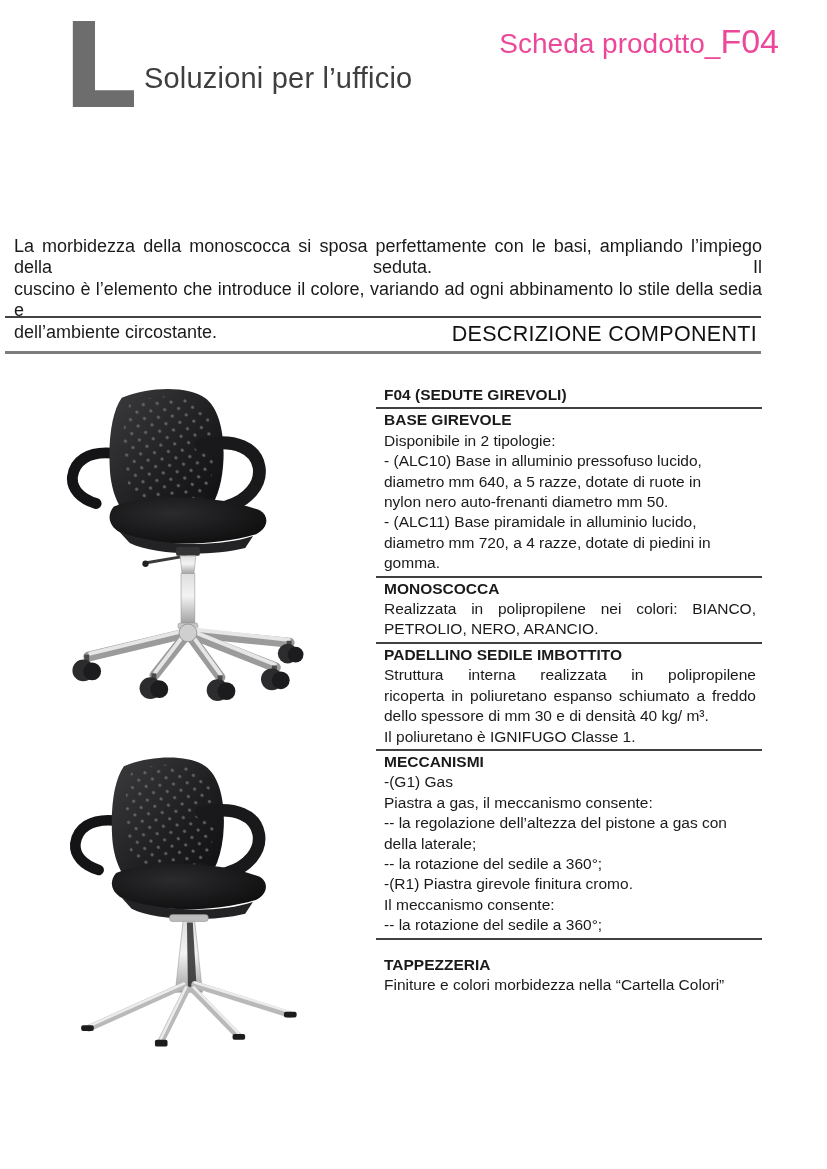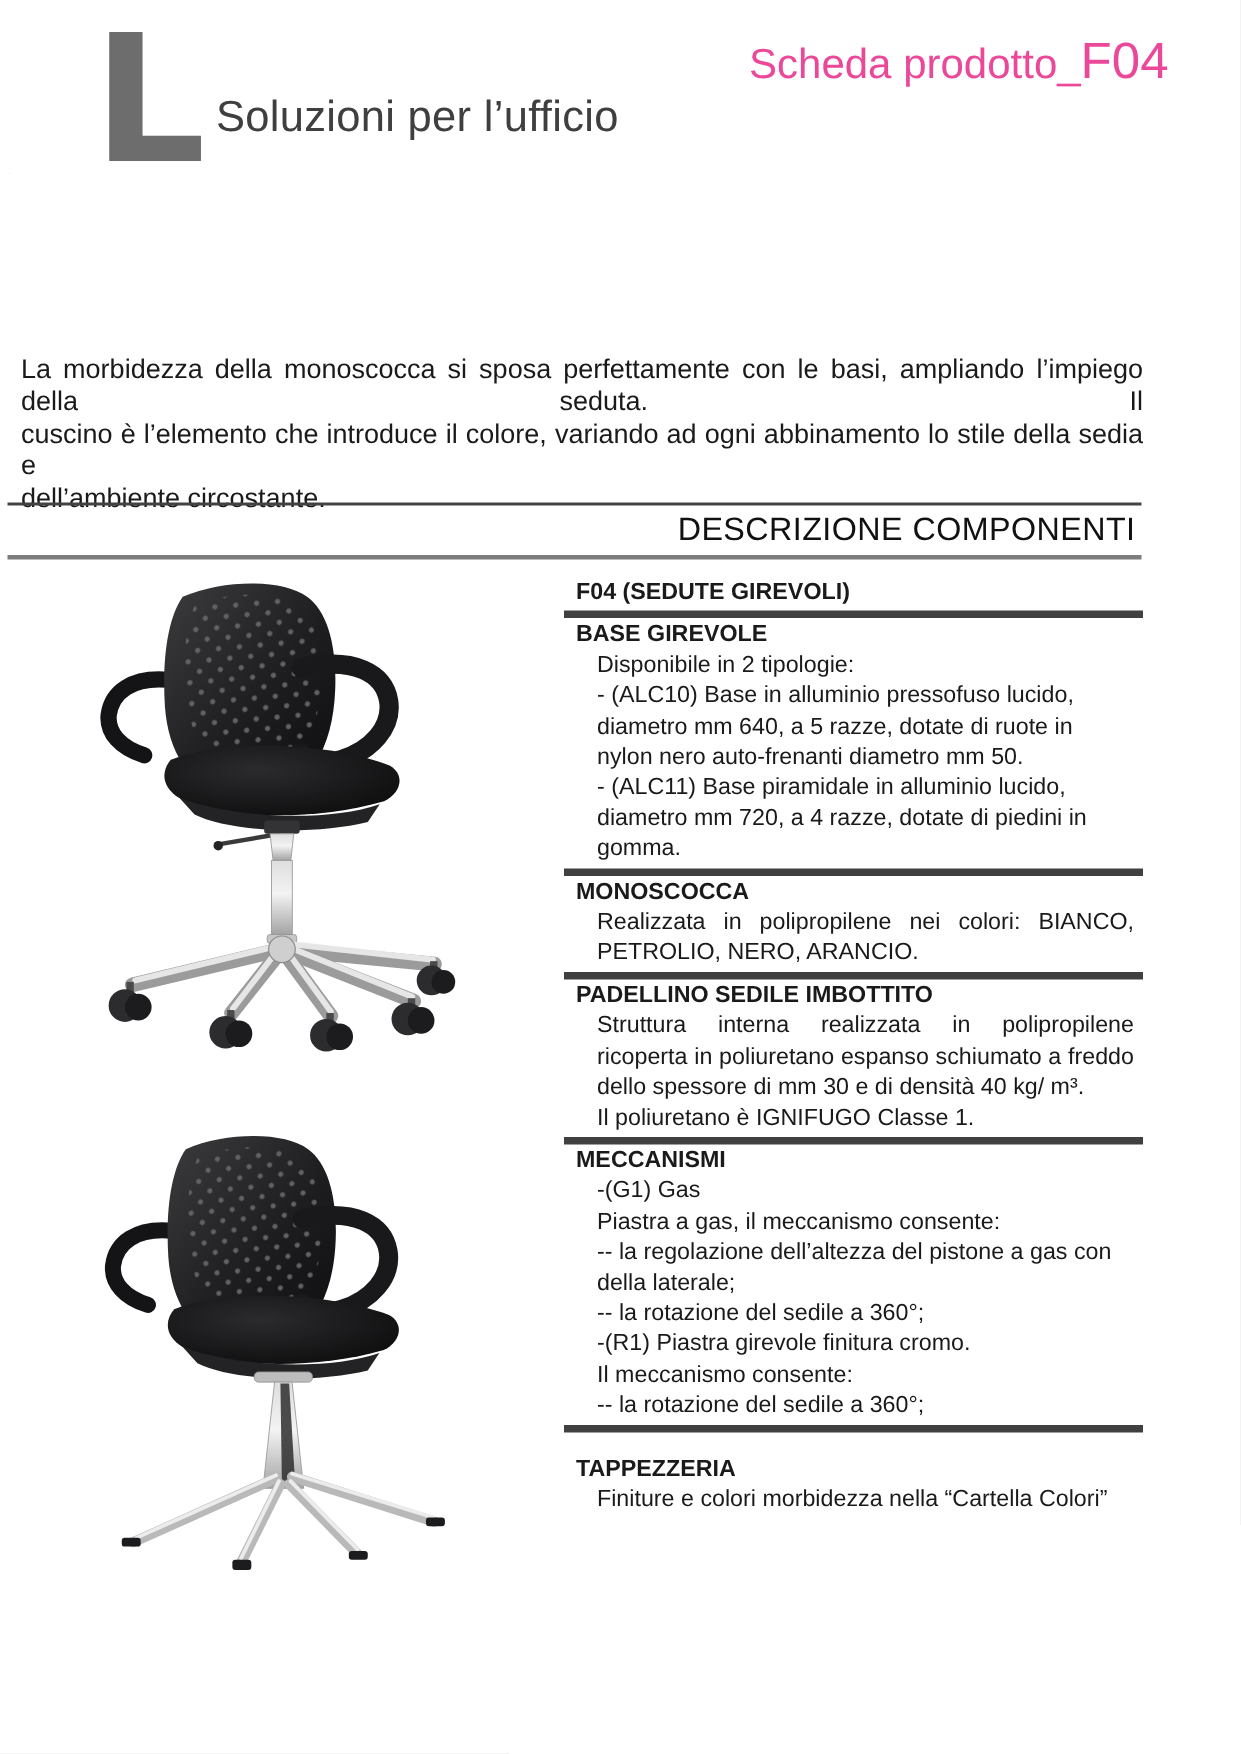--- a/index.html
+++ b/index.html
@@ -29,41 +29,41 @@
   .doc-title .code{font-size:34px;}
 
   
   .intro{
     position:absolute;left:14px;top:236px;width:748px;
     font-size:18px;line-height:21.4px;
   }
   .intro .line.j{text-align:justify;text-align-last:justify;}
 
   
-  .banner{position:absolute;left:5px;top:335px;width:756px;}
+  .banner{position:absolute;left:5px;top:316px;width:756px;}
   .rule-top{height:2px;background:#424242;}
   .banner-text{
     text-align:right;font-size:21.5px;letter-spacing:.3px;
     line-height:33px;color:#111;padding-right:4px;
   }
   .rule-bottom{height:3px;background:#7d7d7d;}
 
   
   .photo-1{position:absolute;left:50px;top:388px;}
   .photo-2{position:absolute;left:54px;top:756px;}
 
   
   .specs{
     position:absolute;left:376px;top:384px;width:386px;
     font-size:15.5px;line-height:20.4px;
   }
-  .spec-row{border-bottom:5px solid #404040;padding:1px 6px 2px 8px;}
+  .spec-row{border-bottom:2px solid #404040;padding:1px 6px 2px 8px;}
   .spec-row.last{border-bottom:none;margin-top:14px;}
   .spec-title{font-weight:bold;}
-  .spec-line{white-space:normal;margin-left:14px;}
+  .spec-line{white-space:normal;}
   .spec-line.j{text-align:justify;text-align-last:justify;}
 </style>
 </head>
 <body>
 
 <svg width="0" height="0" style="position:absolute" aria-hidden="true">
   <defs>
     <linearGradient id="chromeV" x1="0" y1="0" x2="0" y2="1">
       <stop offset="0" stop-color="#dedede"></stop>
         <stop offset="0.45" stop-color="#f3f3f3"></stop>

